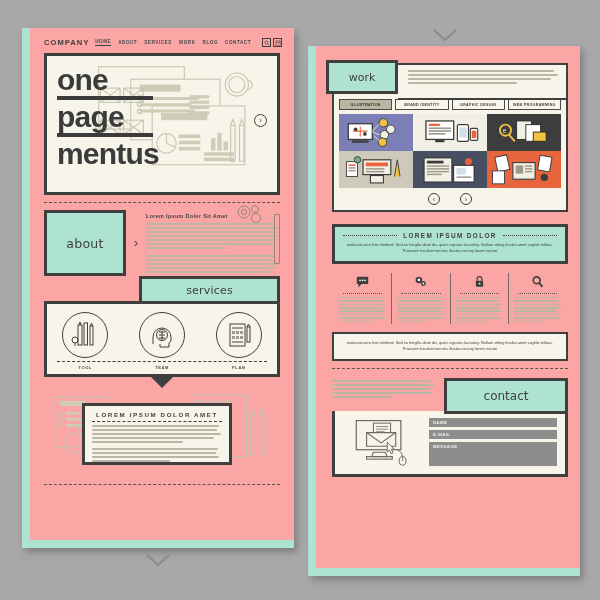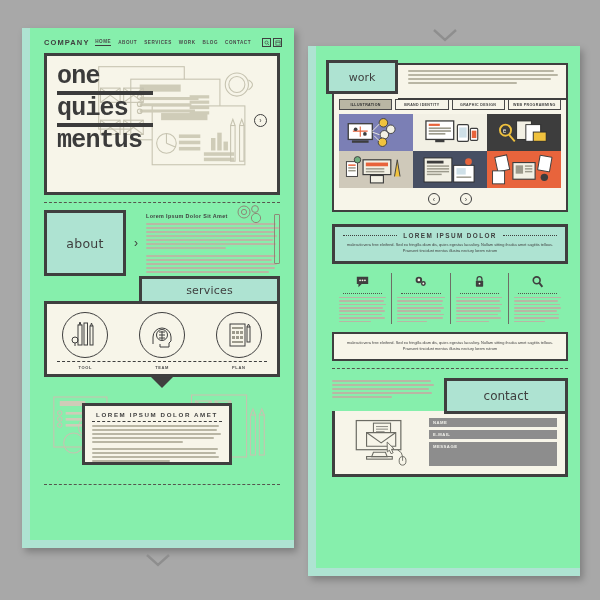--- a/index.html
+++ b/index.html
@@ -15,21 +15,21 @@
   
   .page-frame {
     position: absolute;
     background: #aee3d2;
     box-shadow: 3px 4px 7px rgba(0,0,0,0.25);
   }
   #page-left  { left: 22px;  top: 28px; width: 272px; height: 520px; }
   #page-right { left: 308px; top: 46px; width: 272px; height: 530px; }
   .page-sheet {
     position: absolute;
-    background: #86efac;
+    background: #fca5a5;
     left: 8px; top: 0; right: 0; bottom: 8px;
     overflow: hidden;
   }
   #page-right .page-sheet { left: 8px; top: 0; right: 0; bottom: 8px; }
 
   .chev {
     position: absolute;
     width: 26px; height: 14px;
     color: #8e8e8e;
   }
@@ -73,23 +73,23 @@
     position: relative;
     overflow: hidden;
     background: #f7f5e9;
   }
   .hero-art { position: absolute; inset: 0; }
   .hero-words {
     position: absolute; left: 10px; top: 8px;
     z-index: 3;
   }
   .hero-words div {
-    font-size: 25px; font-weight: bold; color: #3b3b3b;
+    font-size: 30px; font-weight: bold; color: #3b3b3b;
     letter-spacing: -.8px; line-height: 1.04;
-    font-family: Liberation Mono, monospace;
+    font-family: Liberation Sans, sans-serif;
   }
   .hero-rule {
     height: 4px; background: #3b3b3b; width: 96px; margin: 1px 0 1px 0;
   }
   .hero-next {
     position: absolute; right: 10px; top: 58px; z-index: 4;
     width: 13px; height: 13px; border: 1.4px solid #3f3f3f; border-radius: 50%;
     display: flex; align-items: center; justify-content: center;
     color: #3f3f3f; font-size: 7px;
   }
@@ -341,21 +341,21 @@
             <path d="M226 27 q9 5 0 11"></path>
             <rect x="206" y="78" width="5" height="40"></rect>
               <path d="M206 78 l2.5 -7 l2.5 7"></path>
             <rect x="216" y="78" width="5" height="40"></rect>
               <path d="M216 78 l2.5 -7 l2.5 7"></path>
           </g>
         </svg>
         <div class="hero-words">
           <div>one</div>
           <div class="hero-rule"></div>
-          <div>quies</div>
+          <div>page</div>
           <div class="hero-rule"></div>
           <div>mentus</div>
         </div>
         <div class="hero-next">›</div>
       </div>
 
       <div class="sec-dash"></div>
 
       <div class="about-wrap">
         <div class="about-box">about</div>

